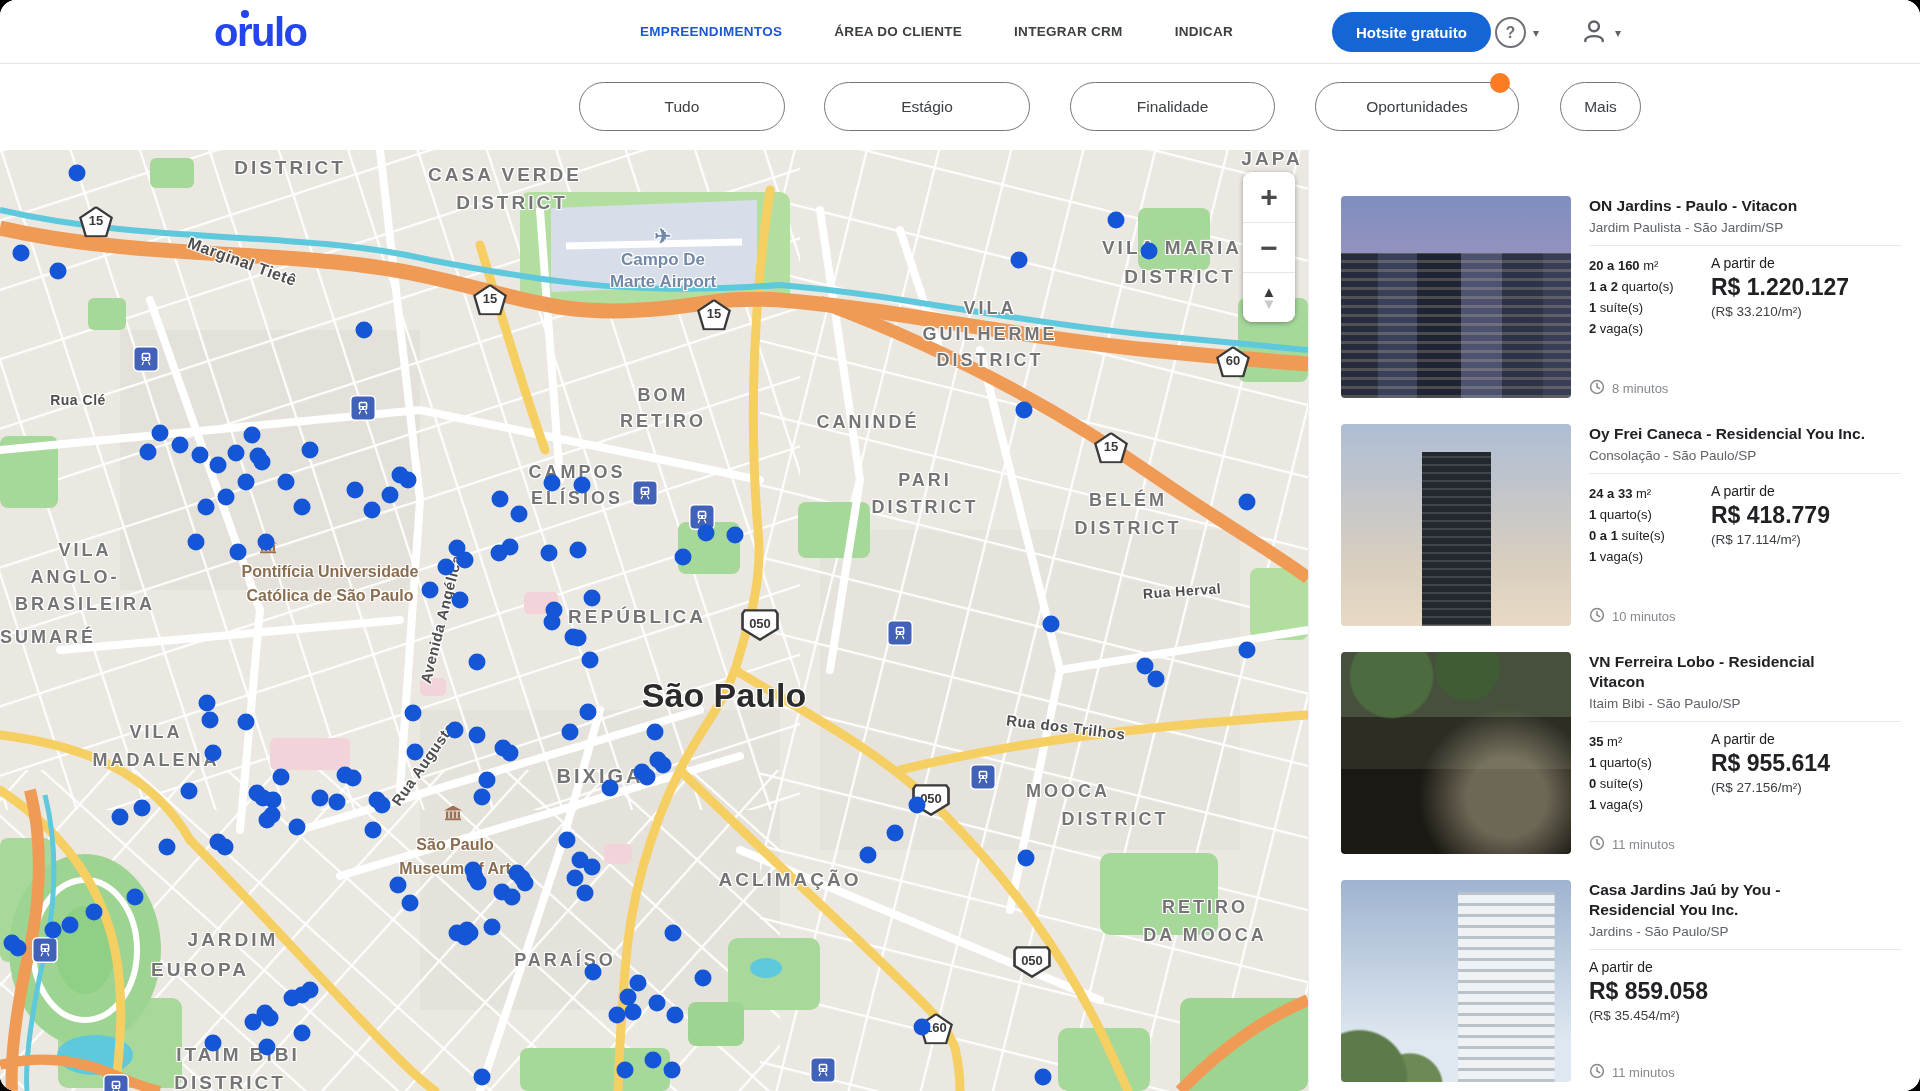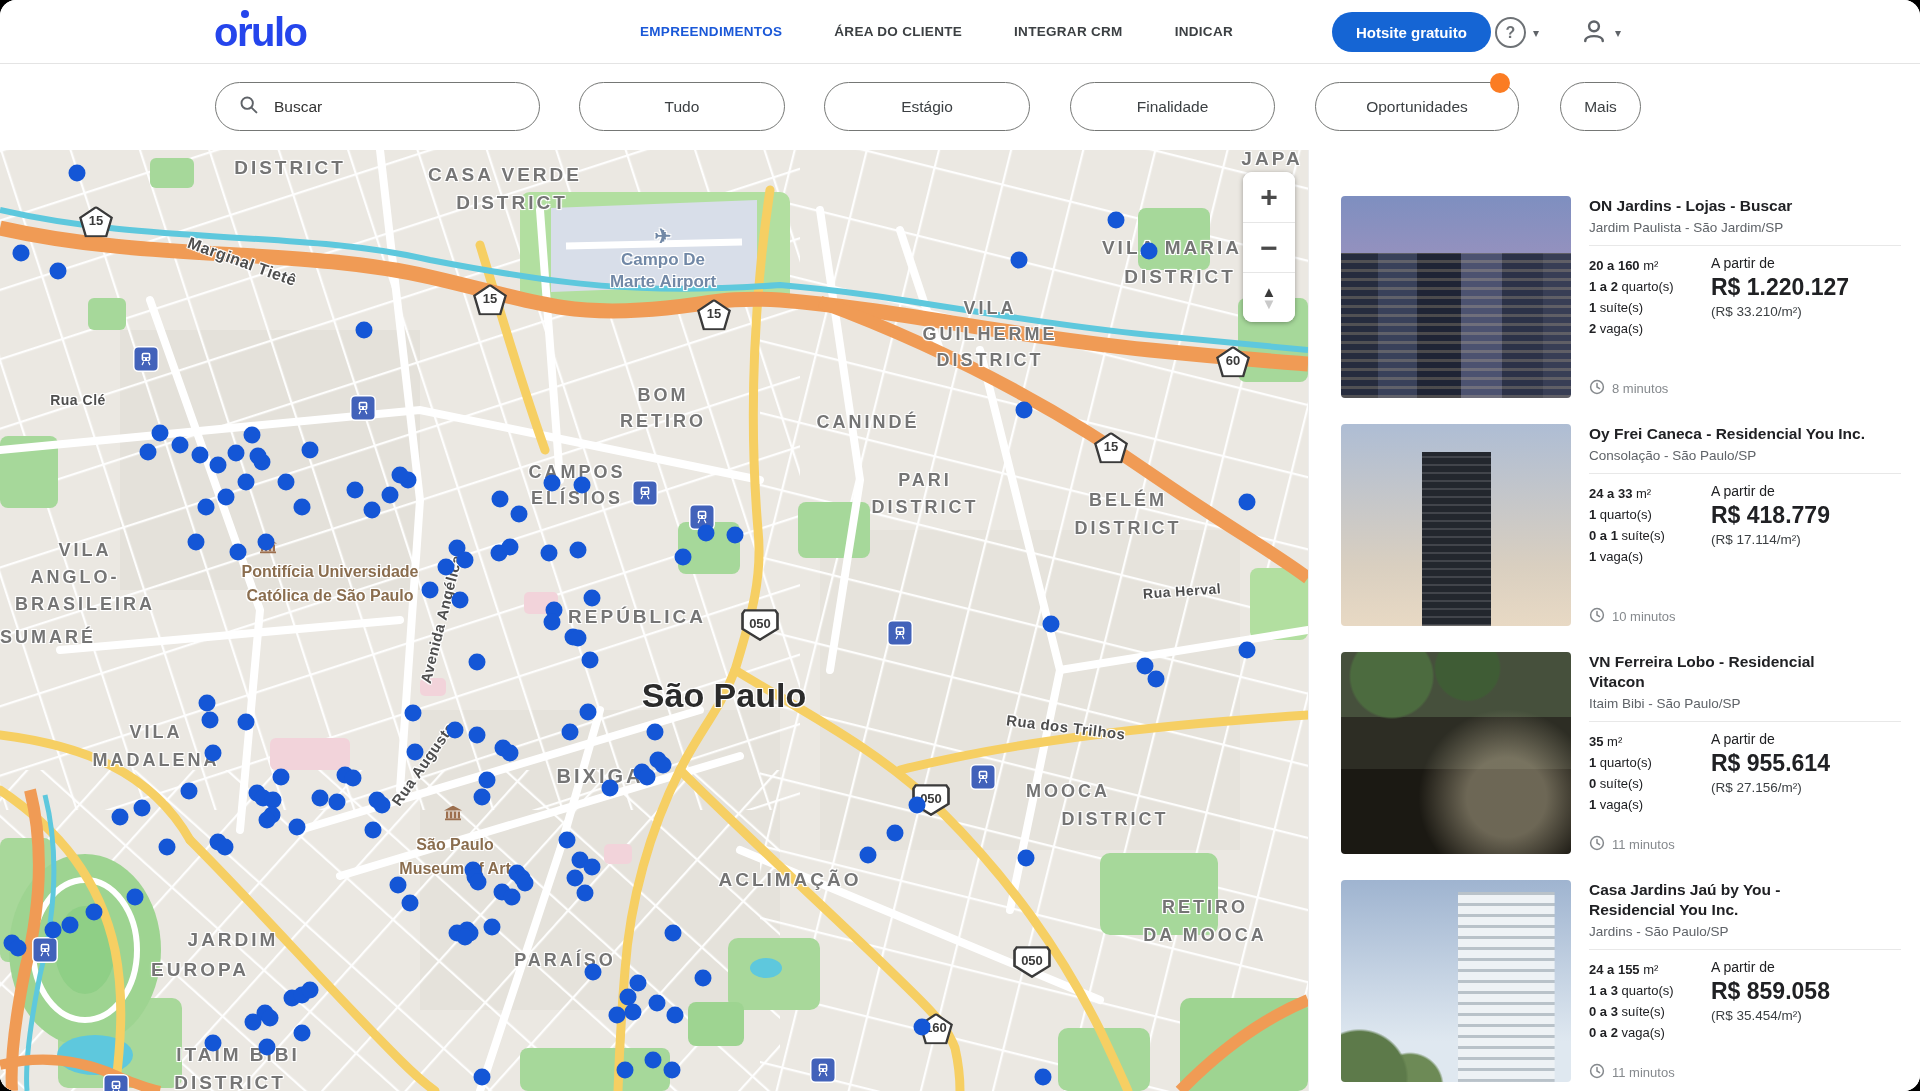--- a/index.html
+++ b/index.html
@@ -115,29 +115,20 @@
         <svg width="28" height="28" viewBox="0 0 24 24" fill="none" stroke="#5f6368" stroke-width="2.1" stroke-linecap="round">
           <circle cx="12" cy="8" r="4.2"></circle>
             <path d="M4.5,20.5 c0,-5.5 15,-5.5 15,0"></path>
         </svg>
       </span>
       <span class="caret">▾</span>
     </div>
   </div>
 
   <div class="filterbar">
-    <div class="search-pill">
-      <span>
-        <svg width="21" height="21" viewBox="0 0 24 24" fill="none" stroke="#5f6368" stroke-width="2.2" stroke-linecap="round">
-          <circle cx="10.5" cy="10.5" r="6.5"></circle>
-            <path d="M15.5,15.5 L21,21"></path>
-        </svg>
-      </span>
-      <input placeholder="Buscar" style="">
-    </div>
     <div class="pill" style="left:579px;width:206px;">Tudo</div>
     <div class="pill" style="left:824px;width:206px;">Estágio</div>
     <div class="pill" style="left:1315px;width:204px;">
       <span>Oportunidades</span>
       <span class="pill-badge"></span>
     </div>
     <div class="pill" style="left:1070px;width:205px;">Finalidade</div>
     <div class="pill" style="left:1560px;width:81px;">Mais</div>
   </div>
 
@@ -565,21 +556,21 @@
         <span class="tri-dn">▼</span>
       </button>
     </div>
   </div>
 
   <div class="panel">
     <div class="cards" id="cards">
   <div class="card">
     <div class="thumb t0"></div>
     <div class="cbody">
-      <div class="ctitle">ON Jardins - Lojas - Buscar</div>
+      <div class="ctitle">ON Jardins - Paulo - Vitacon</div>
       <div class="cloc">Jardim Paulista - São Jardim/SP</div>
       <div class="cdiv"></div>
       <div class="crow">
         <div class="specs">
                 <div><b>20 a 160</b> m²</div>
                 <div><b>1 a 2</b> quarto(s)</div>
                 <div><b>1</b> suíte(s)</div>
                 <div><b>2</b> vaga(s)</div>
               </div>
         <div class="pricecol">
@@ -662,26 +653,20 @@
     </div>
   </div>
 
   <div class="card">
     <div class="thumb t3"></div>
     <div class="cbody">
       <div class="ctitle">Casa Jardins Jaú by You - Residencial You Inc.</div>
       <div class="cloc">Jardins - São Paulo/SP</div>
       <div class="cdiv"></div>
       <div class="crow">
-        <div class="specs">
-                <div><b>24 a 155</b> m²</div>
-                <div><b>1 a 3</b> quarto(s)</div>
-                <div><b>0 a 3</b> suíte(s)</div>
-                <div><b>0 a 2</b> vaga(s)</div>
-              </div>
         <div class="pricecol">
           <div class="plabel">A partir de</div>
           <div class="pval">R$ 859.058</div>
           <div class="pper">(R$ 35.454/m²)</div>
         </div>
       </div>
       <div class="ctime">
         <span>
           <svg width="16" height="16" viewBox="0 0 16 16" fill="none" stroke="#85898d" stroke-width="1.5" stroke-linecap="round">
             <circle cx="8" cy="8" r="6.4"></circle>

